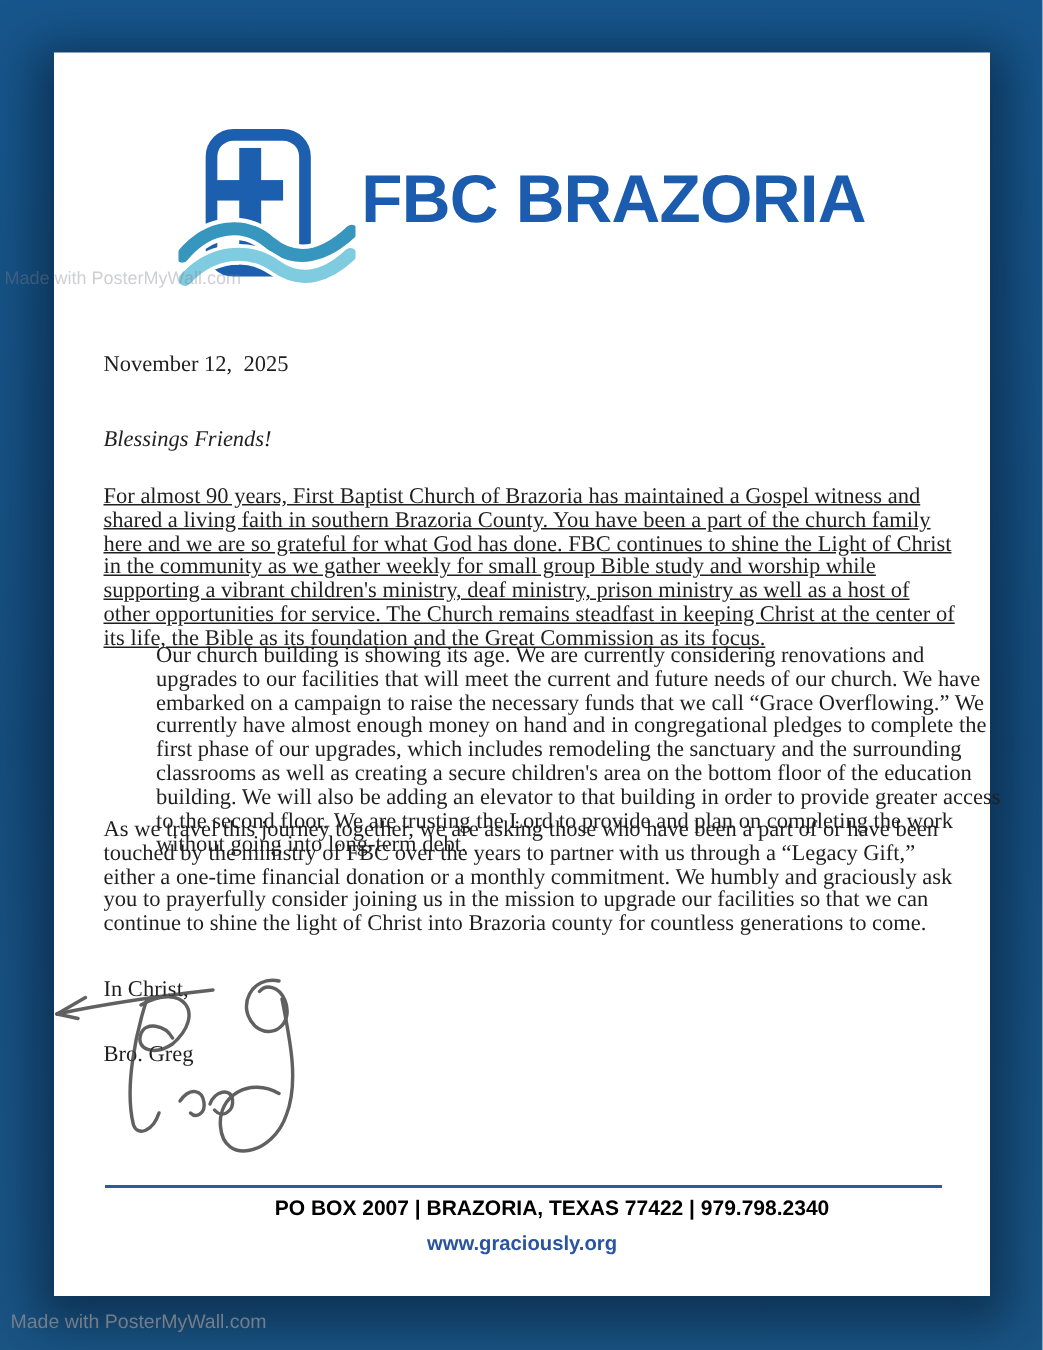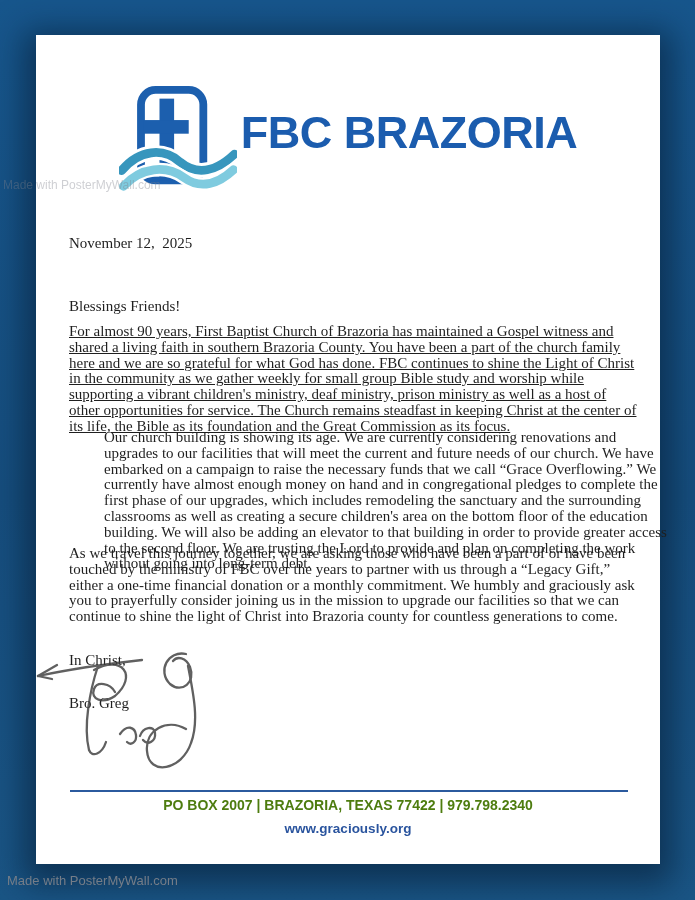--- a/index.html
+++ b/index.html
@@ -23,33 +23,33 @@
     font-family:"Liberation Sans", sans-serif;font-weight:bold;
     font-size:45px;letter-spacing:-0.5px;color:#1b5cae;margin-top:22px;
     white-space:nowrap;
   }
   
   .tblock{
     position:absolute;left:33px;width:570px;
     font-size:15px;line-height:15.8px;color:#1f1f1f;
   }
   .date{top:201px;white-space:pre-wrap;}
-  .salutation{top:264px;}
+  .salutation{top:251px;font-style:italic;}
   .p1{top:289px;text-decoration:underline;}
   .p2{top:395px;margin-left:35px;}
   .p3{top:511px;}
   .closing{top:618px;}
   .signer{top:661px;}
   .signature-svg{position:absolute;left:0px;top:603px;width:210px;height:150px;z-index:3;}
   
   .rule{position:absolute;left:34px;top:755px;width:558px;height:2px;background:#2b5a9e;}
   .contact{
     position:absolute;top:762px;left:0;width:100%;text-align:center;
     font-family:"Liberation Sans", sans-serif;font-weight:bold;
-    font-size:14px;color:#4d7c0f;
+    font-size:14px;color:#000000;padding-left:20px;
   }
   .website{
     position:absolute;top:786px;left:0;width:100%;text-align:center;
     font-family:"Liberation Sans", sans-serif;font-weight:bold;
     font-size:13.5px;color:#2a549e;
   }
   
   .wm-bottom{
     position:absolute;left:7px;top:873px;z-index:5;
     font-family:"Liberation Sans", sans-serif;font-size:13px;color:#757d88;

